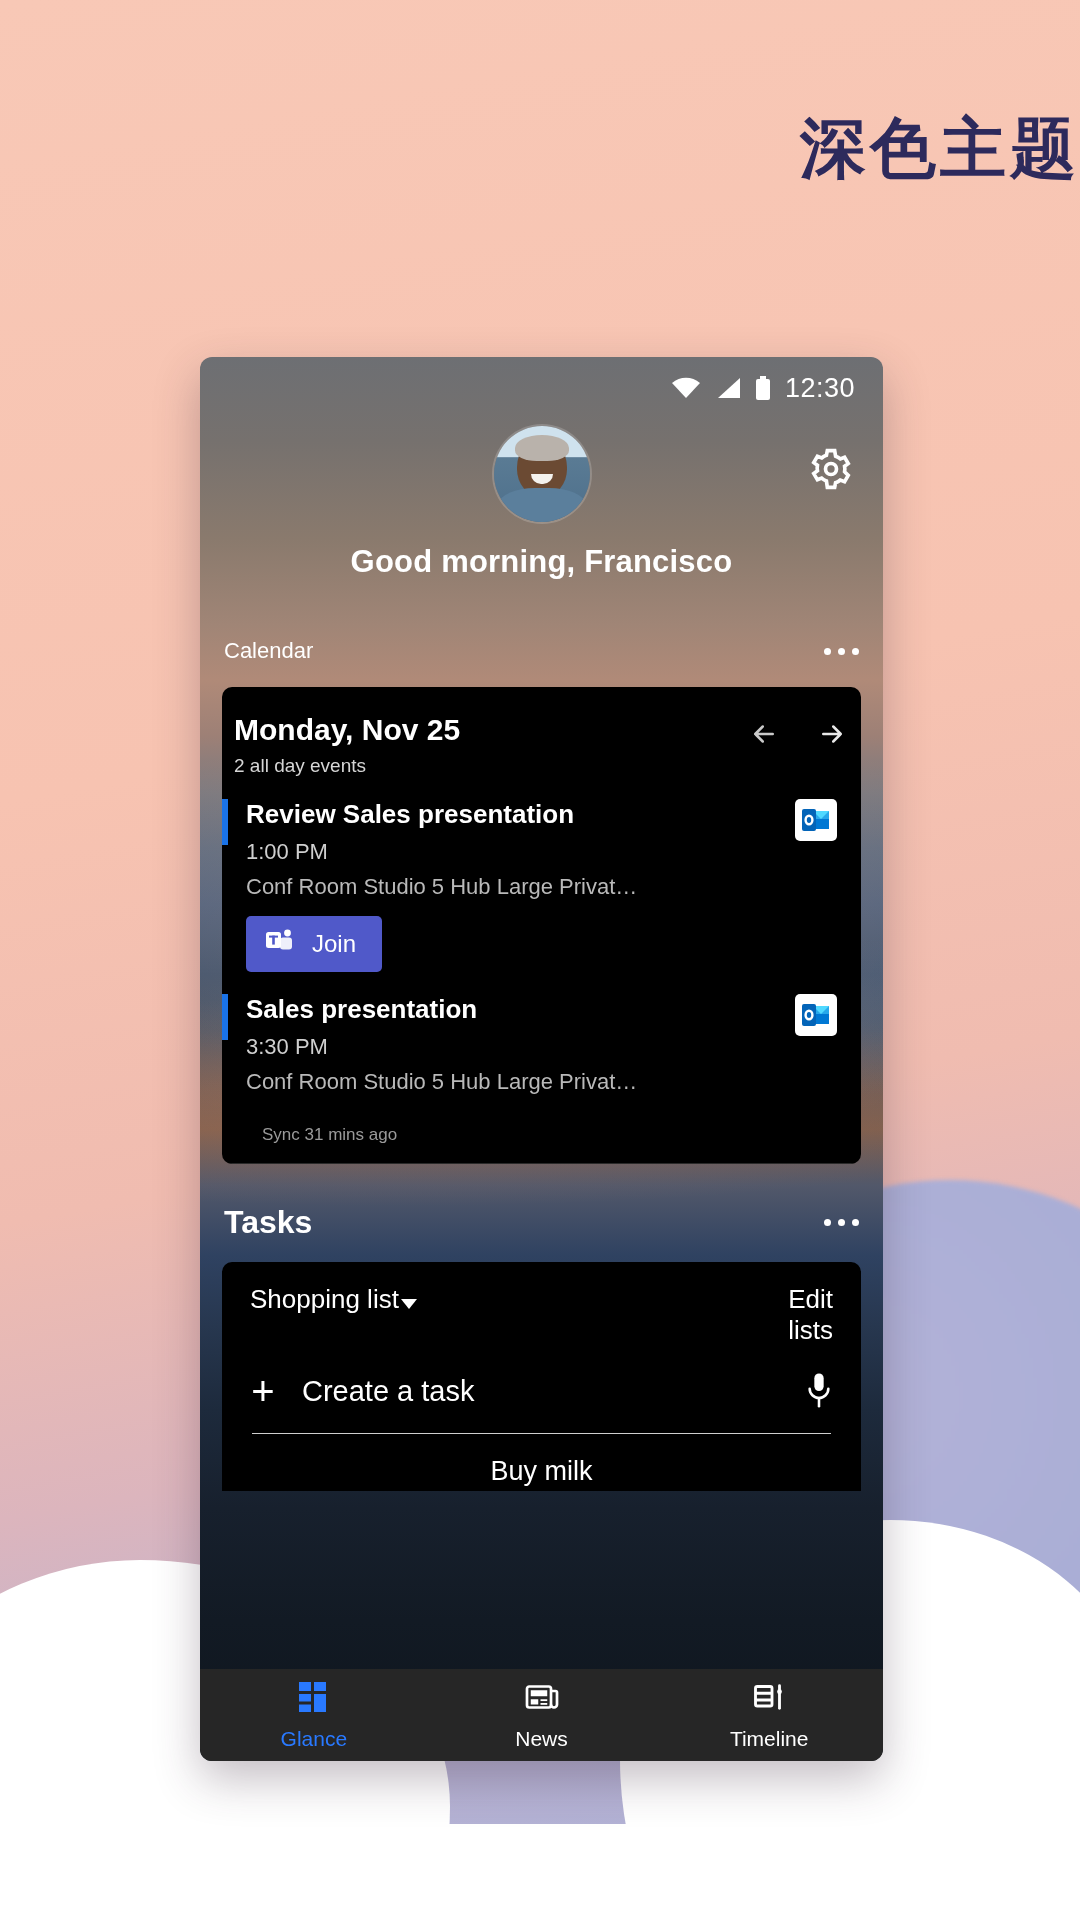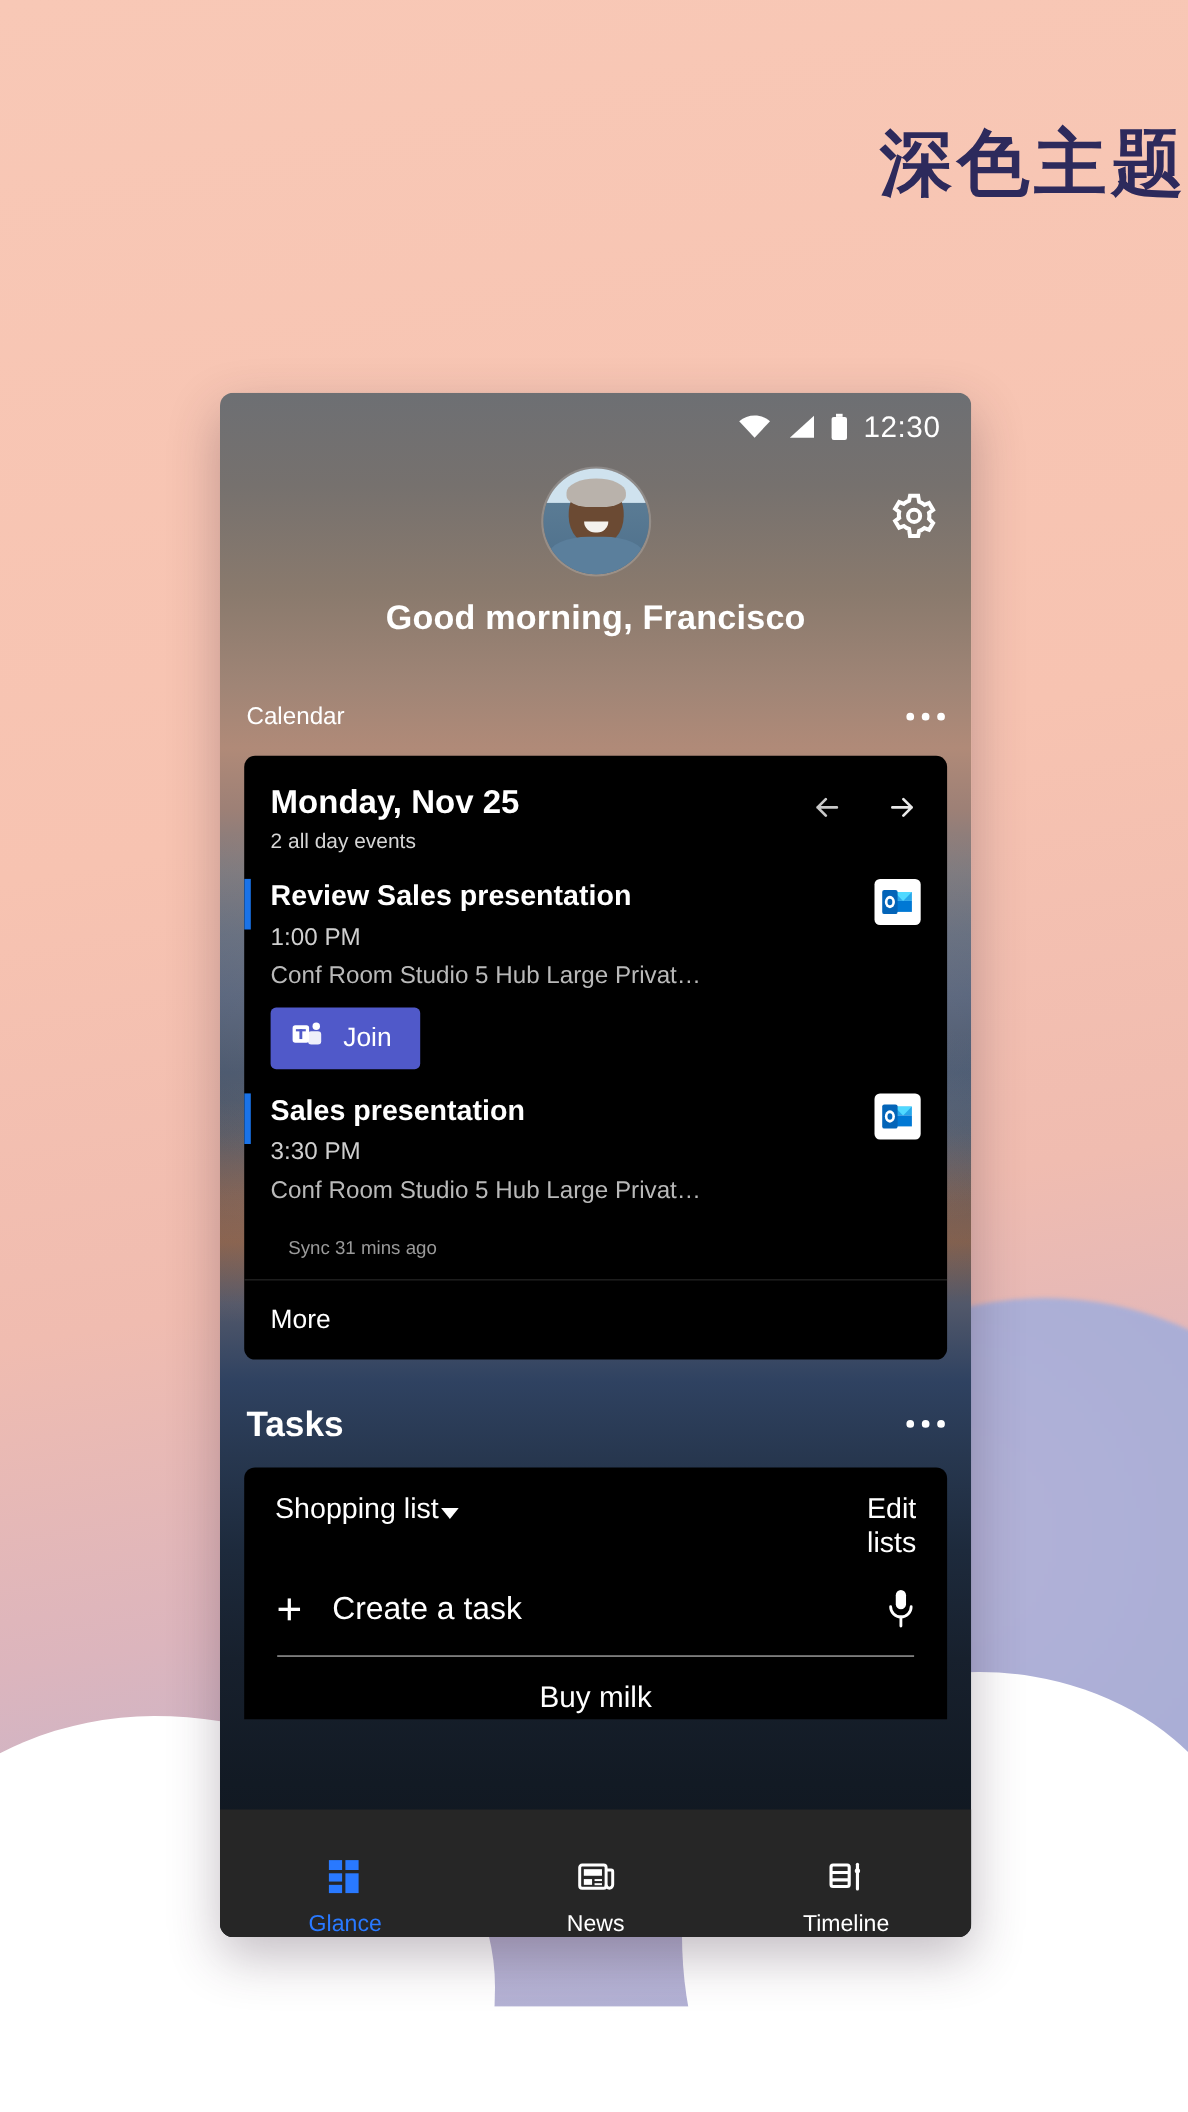--- a/index.html
+++ b/index.html
@@ -184,21 +184,21 @@
 
   .cal-header { height: 48px; }
 
   .card {
     margin: 12px 22px 0;
     background: #000000;
     border-radius: 10px;
     overflow: hidden;
   }
   .card-top {
-    padding: 26px 24px 10px;
+    padding: 26px 12px 10px;
     display:flex; align-items:flex-start; justify-content:space-between;
   }
   .cal-date { color:#ffffff; font-size: 30px; font-weight: bold; }
   .cal-sub { color:#d6d6d6; font-size: 19px; margin-top: 8px; }
   .cal-navs { display:flex; gap: 34px; padding-top: 6px; }
   .arrow { width: 34px; height: 30px; }
 
   .event {
     position: relative;
     padding: 12px 24px 4px 24px;
@@ -260,23 +260,23 @@
   }
   .plus { color:#ffffff; font-size: 40px; line-height: 1; width: 34px; text-align:center; }
   .create-label { color:#ffffff; font-size: 29px; flex: 1; }
   .mic { width: 28px; height: 40px; }
   .task-underline { height:1px; background:#cfcfcf; margin: 22px 30px 0; }
   .task-item { color:#ffffff; font-size: 27px; font-weight:normal; text-align:center; padding-top: 22px; }
 
   
   .bottom-nav {
     position: absolute; left:0; right:0; bottom:0;
-    height: 116px;
+    height: 92px;
     background: #262626;
-    display:flex; align-items:flex-end;
+    display:flex; align-items:center;
   }
   .nav-item {
     flex:1; display:flex; flex-direction:column; align-items:center; gap: 8px;
     color:#ffffff;
   }
   .nav-item.active { color:#2979ff; }
   .nav-label { font-size: 21px; }
 </style>
 </head>
 <body>
@@ -408,21 +408,20 @@
               <rect x="2" y="5" width="14" height="22" rx="2" fill="#0364b8"></rect>
               <ellipse cx="9" cy="16" rx="4.6" ry="5.6" fill="#fff"></ellipse>
               <ellipse cx="9" cy="16" rx="2.2" ry="3" fill="#0364b8"></ellipse>
             </svg>
           </span>
         </div>
       </div>
 
       <div class="sync">Sync 31 mins ago</div>
       <div class="card-divider"></div>
-      <div class="more-row">More</div>
     </div>
 
     <div class="section-row tasks-header">
       <span class="sec-title-lg">Tasks</span>
       <span class="dots">
           <i></i>
           <i></i>
           <i></i>
         </span>
     </div>

